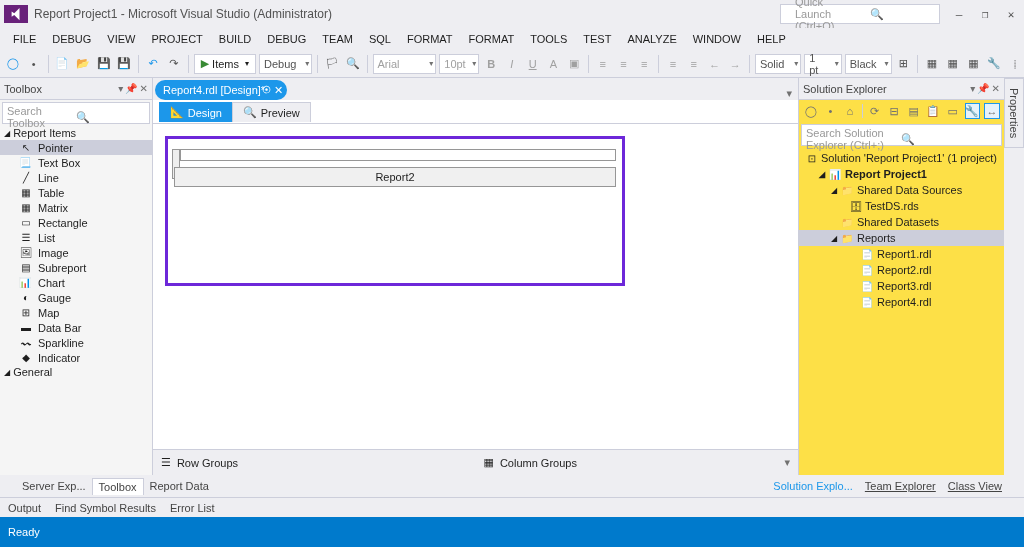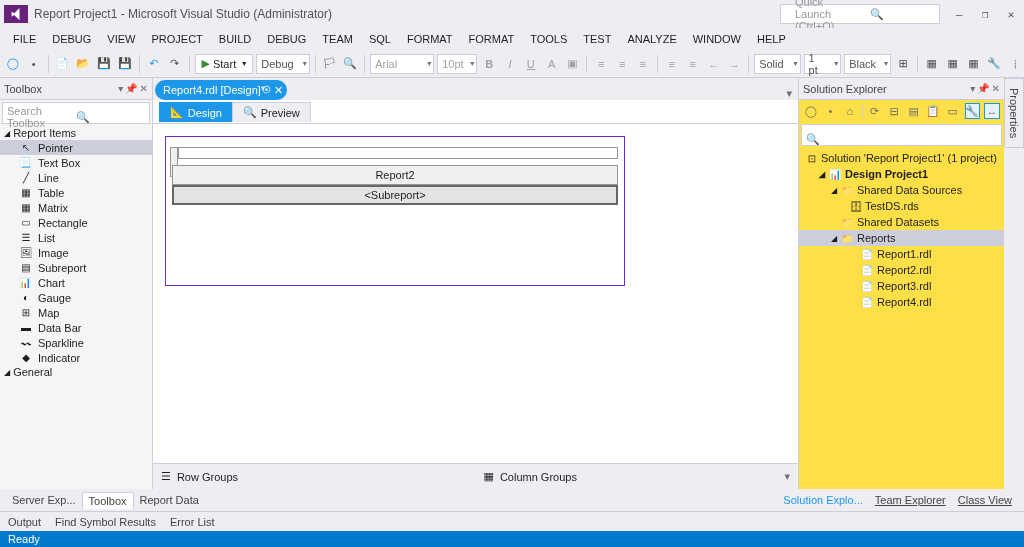--- a/index.html
+++ b/index.html
@@ -39,21 +39,21 @@
 .center-pane { flex: 1; display: flex; flex-direction: column; background: #fff; min-width: 0; }
 .doc-tabs { height: 22px; background: #eeeef2; display: flex; align-items: flex-end; padding-left: 2px; position: relative; }
 .doc-tab { height: 20px; padding: 0 22px 0 8px; background: #1c97ea; color: #fff; display: flex; align-items: center; position: relative; border-radius: 10px; }
 .doc-tab .x { position: absolute; right: 4px; color: #fff; font-size: 11px; cursor: pointer; }
 .doc-tab .pin { position: absolute; right: 16px; font-size: 9px; }
 .doc-tabs .dd { margin-left: auto; padding: 0 6px; color: #717171; cursor: pointer; }
 .design-tabs { height: 24px; background: #fff; border-bottom: 1px solid #cccedb; display: flex; padding-left: 6px; padding-top: 2px; }
 .design-tab { height: 20px; padding: 0 10px; border: 1px solid #cccedb; border-bottom: none; background: #eeeef2; display: flex; align-items: center; gap: 4px; margin-right: -1px; }
 .design-tab.active { background: #1c97ea; color: #fff; border-color: #1c97ea; }
 .canvas-area { flex: 1; background: #fff; padding: 12px; overflow: auto; }
-.report-canvas { width: 460px; height: 150px; border: 1px solid #6d28d9; background: #fff; position: relative; }
+.report-canvas { width: 460px; height: 150px; border: 3px solid #6d28d9; background: #fff; position: relative; }
 .handle-box { position: absolute; top: 10px; left: 4px; width: 8px; height: 30px; border: 1px solid #969696; background: #eee; }
 .header-row { position: absolute; top: 10px; left: 12px; right: 6px; height: 12px; border: 1px solid #969696; background: #fff; }
 .title-row { position: absolute; top: 28px; left: 6px; right: 6px; height: 20px; border: 1px solid #969696; background: #f0f0f0; text-align: center; line-height: 18px; }
 .sub-row { position: absolute; top: 48px; left: 6px; right: 6px; height: 20px; border: 2px solid #666; background: #e3e3e3; text-align: center; line-height: 16px; }
 .groups-bar { height: 26px; background: #eeeef2; border-top: 1px solid #cccedb; display: flex; align-items: center; }
 .groups-bar .lbl { padding: 0 8px; display: flex; align-items: center; gap: 6px; }
 .groups-bar .half { flex: 1; display: flex; align-items: center; }
 .groups-bar .dd { margin-left: auto; padding: 0 8px; color: #717171; }
 .solution-panel { width: 206px; background: #fde047; display: flex; flex-direction: column; border-left: 1px solid #cccedb; }
 .sol-toolbar { height: 22px; display: flex; align-items: center; padding: 0 4px; gap: 4px; }
@@ -63,29 +63,29 @@
 .sol-node { display: flex; align-items: center; height: 16px; padding-left: 6px; gap: 2px; cursor: pointer; }
 .sol-node.bold { font-weight: bold; }
 .sol-node.selected { background: #cccedb; }
 .sol-node .exp { width: 10px; font-size: 8px; color: #1e1e1e; text-align: center; }
 .sol-node .ico { width: 14px; height: 14px; display: flex; align-items: center; justify-content: center; font-size: 10px; }
 .sol-node.l1 { padding-left: 18px; }
 .sol-node.l2 { padding-left: 30px; }
 .sol-node.l3 { padding-left: 50px; }
 .sol-node.l3r { padding-left: 62px; }
 .vertical-tab { position: relative; right: 0; top: 0; width: 20px; height: 70px; background: #eeeef2; border: 1px solid #cccedb; writing-mode: vertical-rl; text-orientation: mixed; display: flex; align-items: center; justify-content: center; color: #444; }
-.bottom-tabs { height: 22px; background: #eeeef2; display: flex; align-items: center; padding: 0 6px; font-size: 11px; }
+.bottom-tabs { height: 22px; background: #eeeef2; display: flex; align-items: center; padding: 0 16px; font-size: 11px; }
 .bottom-tabs .tab { padding: 2px 6px; color: #444; cursor: pointer; }
 .bottom-tabs .tab.active { background: #fff; border-top: 1px solid #cccedb; border-left: 1px solid #cccedb; border-right: 1px solid #cccedb; }
 .bottom-tabs .spacer { flex: 1; }
 .bottom-tabs .rtab { padding: 2px 6px; color: #1c97ea; cursor: pointer; }
 .bottom-tabs .rtab.plain { color: #444; text-decoration: underline; }
 .output-tabs { height: 20px; background: #eeeef2; display: flex; align-items: center; padding-left: 2px; gap: 2px; border-top: 1px solid #cccedb; }
 .output-tabs .tab { padding: 1px 6px; color: #444; cursor: pointer; }
-.statusbar { height: 16px; background: #007acc; color: #fff; display: flex; align-items: center; padding: 0 8px; }
+.statusbar { height: 30px; background: #007acc; color: #fff; display: flex; align-items: center; padding: 0 8px; }
 </style>
 </head>
 <body>
 
 <div class="titlebar">
   <div class="vs-logo">
     <svg viewBox="0 0 16 16">
         <path fill="#fff" d="M12 1v14L6 9l-3 2V5l3 2 6-6z"></path>
       </svg>
   </div>
@@ -127,21 +127,21 @@
   <div class="tb-btn">📄</div>
   <div class="tb-btn">📂</div>
   <div class="tb-btn">💾</div>
   <div class="tb-btn">💾</div>
   <div class="tb-sep"></div>
   <div class="tb-btn" style="color:#1c97ea">↶</div>
   <div class="tb-btn">↷</div>
   <div class="tb-sep"></div>
   <div class="tb-start">
     <span style="color:#388a34">▶</span>
-      <span>Start</span>
+      <span>Items</span>
       <span style="font-size:8px;margin-left:3px">▾</span>
   </div>
   <div class="tb-combo" style="width:58px">
       <span>Debug</span>
     </div>
   <div class="tb-sep"></div>
   <div class="tb-btn">🏳</div>
   <div class="tb-btn">🔍</div>
   <div class="tb-sep"></div>
   <div class="tb-combo dimmed" style="width:70px">
@@ -291,21 +291,20 @@
       <div class="design-tab">
         <span>🔍</span>
         <span>Preview</span>
       </div>
     </div>
     <div class="canvas-area">
       <div class="report-canvas">
         <div class="handle-box"></div>
         <div class="header-row"></div>
         <div class="title-row">Report2</div>
-        <div class="sub-row">&lt;Subreport&gt;</div>
       </div>
     </div>
     <div class="groups-bar">
       <div class="half">
         <div class="lbl">
             <span>☰</span>
             <span>Row Groups</span>
           </div>
       </div>
       <div class="half">
@@ -334,31 +333,32 @@
       <div style="width:1px;height:14px;background:#cccedb"></div>
       <div class="ico">⟳</div>
       <div class="ico">⊟</div>
       <div class="ico">▤</div>
       <div class="ico">📋</div>
       <div class="ico">▭</div>
       <div class="ico boxed">🔧</div>
       <div class="ico boxed">↔</div>
     </div>
     <div class="search-box">
+      <span>Search Solution Explorer (Ctrl+;)</span>
       <span>🔍</span>
     </div>
     <div class="sol-tree">
       <div class="sol-node">
         <span class="ico">⊡</span>
         <span>Solution 'Report Project1' (1 project)</span>
       </div>
       <div class="sol-node l1 bold">
         <span class="exp">◢</span>
           <span class="ico">📊</span>
-        <span>Design Project1</span>
+        <span>Report Project1</span>
       </div>
       <div class="sol-node l2">
         <span class="exp">◢</span>
           <span class="ico">📁</span>
         <span>Shared Data Sources</span>
       </div>
       <div class="sol-node l3">
         <span class="ico">🗄</span>
         <span>TestDS.rds</span>
       </div>

